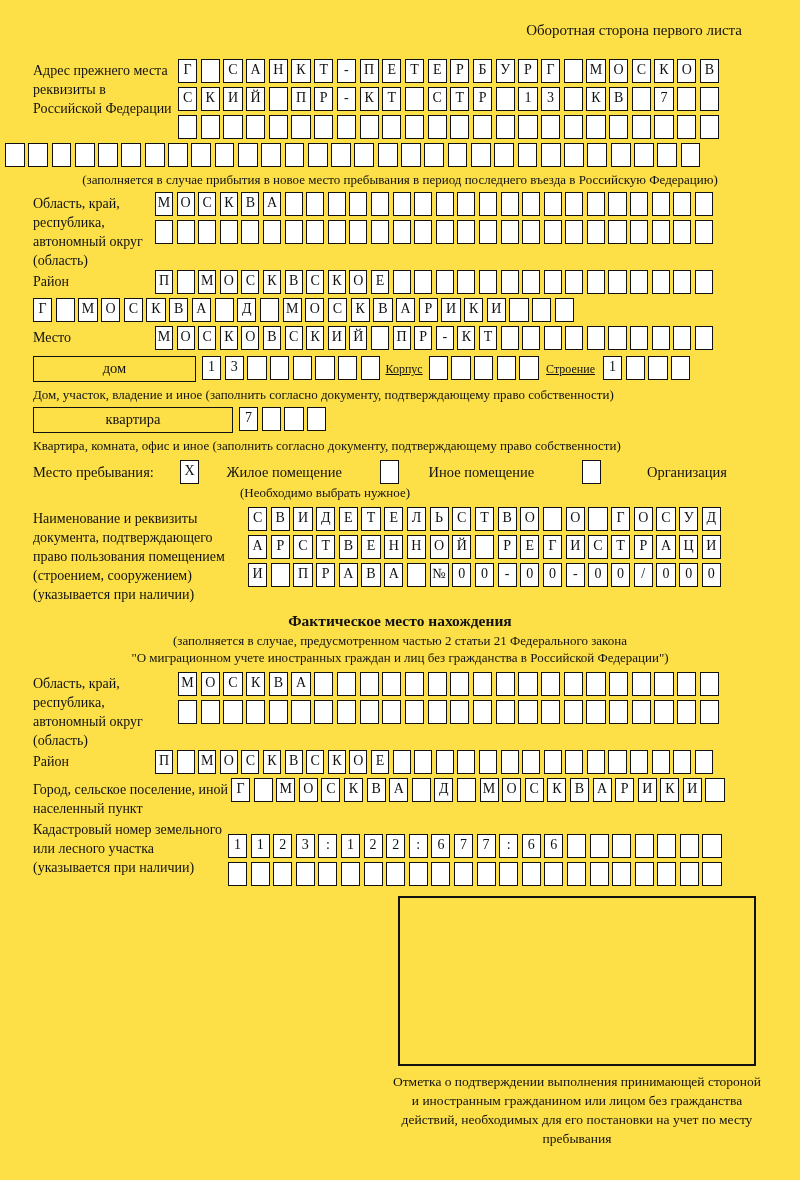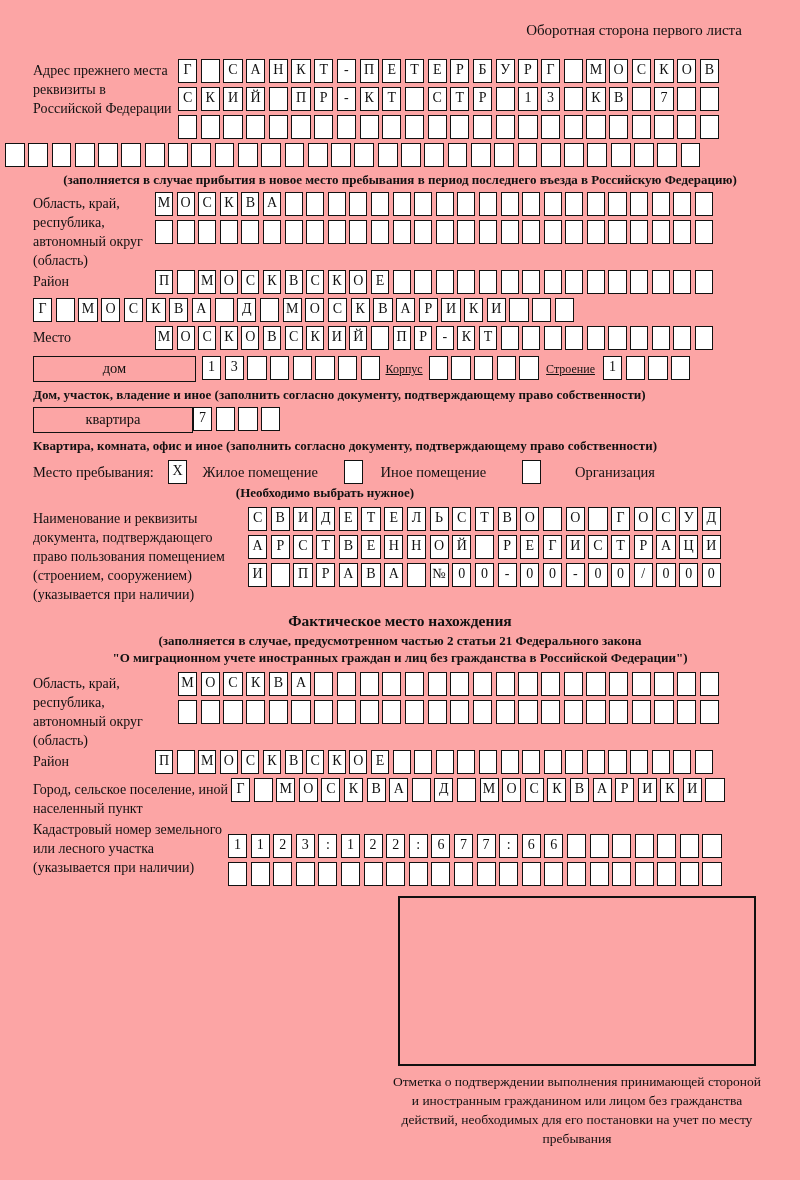--- a/index.html
+++ b/index.html
@@ -1,43 +1,43 @@
 <!DOCTYPE html>
 <html><head>
 <meta charset="utf-8">
 <style>
   * { margin:0; padding:0; box-sizing:border-box; }
   html,body { background:#fff; }
   .page {
-    position:relative; width:800px; height:1180px; background:#fca5a5;
+    position:relative; width:800px; height:1180px; background:#fde047;
     font-family:"Liberation Serif","DejaVu Serif",serif; color:#111;
     overflow:hidden;
   }
   .hdr-note { padding:22px 58px 0 0; text-align:right; font-size:15px; }
   .frow { display:flex; align-items:flex-start; }
   .ml33 { margin-left:33px; } .ml5 { margin-left:5px; }
   .flabel { font-size:14px; line-height:19px; flex:0 0 auto; padding-top:2px; }
   .w122 { width:122px; } .w145 { width:145px; } .w198 { width:198px; }
   .w195 { width:195px; } .w215 { width:215px; }
   .cellcol { display:flex; flex-direction:column; }
   .cellrow { display:flex; margin-bottom:4px; --cw:19.2px; height:24px; }
   .cell {
     display:inline-block; width:var(--cw); height:24px;
     border:1.5px solid #111; margin-right:3.5px; background:#fff;
     text-align:center; font-size:14px; line-height:20px;
   }
-  .note { font-size:13px; line-height:17px;font-weight:bold; }
+  .note { font-size:13px; line-height:17px; }
   .center { text-align:center; }
   .sec-title { text-align:center; font-weight:bold; font-size:15.5px; }
   .boxlabel {
     border:1.5px solid #111; height:26px; text-align:center;
     font-size:14.5px; line-height:23px; flex:0 0 auto;
   }
   .inltxt { font-size:12px; line-height:26px; white-space:nowrap;text-decoration:underline; }
-  .mesto-line { display:flex; align-items:center; gap:4px; font-size:14.5px; }
+  .mesto-line { display:flex; align-items:center; gap:16px; font-size:14.5px; }
   .stamp-box { margin-left:398px; width:358px; height:170px; border:2px solid #111; }
   .stamp-caption { margin-left:392px; width:370px; text-align:center;
     font-size:13.5px; line-height:19px; }
   .mt2{margin-top:2px;} .mt4{margin-top:4px;} .mt5{margin-top:5px;}
   .mt6{margin-top:6px;} .mt8{margin-top:8px;} .mt16{margin-top:16px;}
   .mt20{margin-top:20px;}
 </style>
 </head>
 <body>
 
@@ -342,21 +342,21 @@
     <div class="cellrow">
         <span class="cell">1</span>
         <span class="cell"></span>
         <span class="cell"></span>
         <span class="cell"></span>
       </div>
   </div>
   <div class="note ml33 mt2">Дом, участок, владение и иное (заполнить согласно документу, подтверждающему право собственности)</div>
 
   <div class="frow ml33 mt4">
-    <div class="boxlabel" style="width:160px;margin-right:0">квартира</div>
+    <div class="boxlabel" style="width:200px;margin-right:6px">квартира</div>
     <div class="cellrow">
         <span class="cell">7</span>
         <span class="cell"></span>
         <span class="cell"></span>
         <span class="cell"></span>
       </div>
   </div>
   <div class="note ml33 mt2">Квартира, комната, офис и иное (заполнить согласно документу, подтверждающему право собственности)</div>
 
   <div class="mesto-line ml33 mt6">

